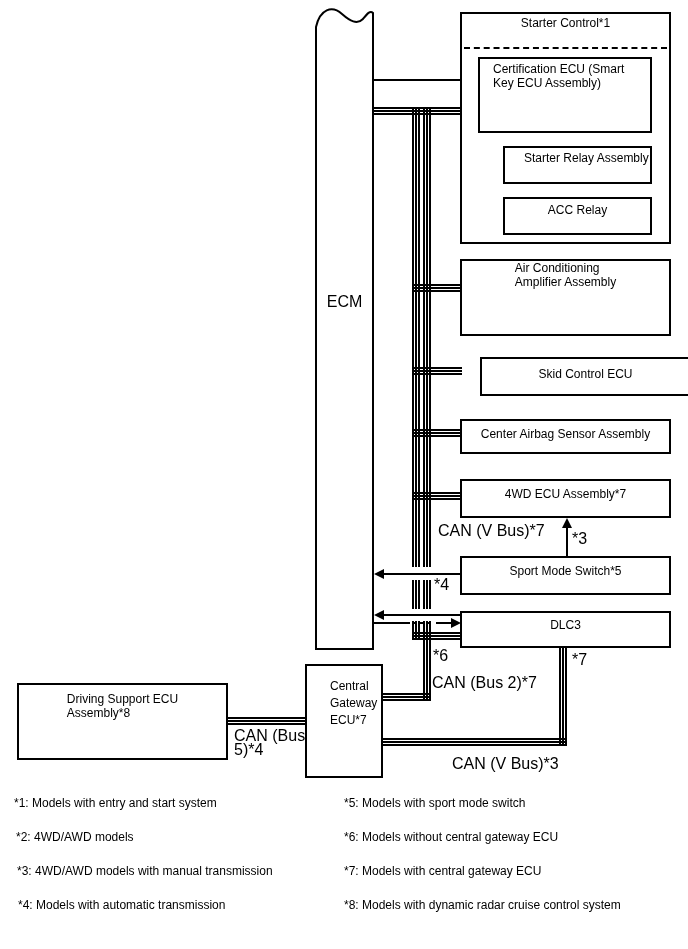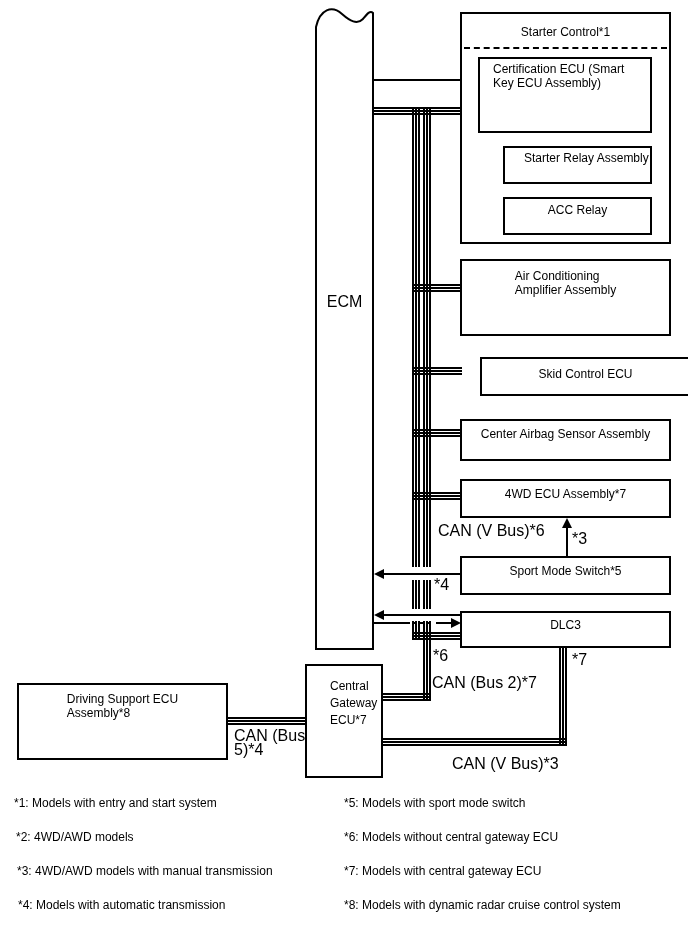--- a/index.html
+++ b/index.html
@@ -68,47 +68,47 @@
   <div class="ln" style="left:374px;top:622px;width:36px;height:2px"></div>
   <div class="dot" style="left:412px;top:622px"></div>
   <div class="dot" style="left:419px;top:622px"></div>
   <div class="dot" style="left:426px;top:622px"></div>
   <div class="ln" style="left:436px;top:622px;width:16px;height:2px"></div>
   <div class="ah ah-r" style="left:451px;top:618px"></div>
 
   <div class="lbl ctr" style="left:313px;top:295px;width:63px;text-align:center">ECM</div>
 
   <div class="box" style="left:460px;top:12px;width:211px;height:232px">
-    <div class="ctr" style="padding-top:11px">Starter Control*1</div>
+    <div class="ctr" style="padding-top:2px">Starter Control*1</div>
     <div class="dash" style="top:33px"></div>
   </div>
   <div class="box pre" style="left:478px;top:57px;width:174px;height:76px;padding:3px 14px 0 13px">Certification ECU (Smart
 Key ECU Assembly)</div>
   <div class="box pre" style="left:503px;top:146px;width:149px;height:38px;padding:3px 0 0 19px">Starter Relay Assembly</div>
   <div class="box ctr" style="left:503px;top:197px;width:149px;height:38px;padding-top:4px">ACC Relay</div>
 
   <div class="box ctr" style="left:460px;top:259px;width:211px;height:77px">
-    <span class="iblk" style="margin-top:8px">Air Conditioning
+    <span class="iblk" style="">Air Conditioning
 Amplifier Assembly</span>
   </div>
   <div class="box ctr" style="left:480px;top:357px;width:211px;height:39px;padding-top:8px">Skid Control ECU</div>
-  <div class="box ctr" style="left:460px;top:419px;width:211px;height:42px;padding-top:6px">Center Airbag Sensor Assembly</div>
+  <div class="box ctr" style="left:460px;top:419px;width:211px;height:35px;padding-top:6px">Center Airbag Sensor Assembly</div>
   <div class="box ctr" style="left:460px;top:479px;width:211px;height:39px;padding-top:6px">4WD ECU Assembly*7</div>
   <div class="box ctr" style="left:460px;top:556px;width:211px;height:39px;padding-top:6px">Sport Mode Switch*5</div>
   <div class="box ctr" style="left:460px;top:611px;width:211px;height:37px;padding-top:5px">DLC3</div>
 
   <div class="box pre" style="left:305px;top:664px;width:78px;height:114px;padding:12px 0 0 23px;line-height:17px">Central
 Gateway
 ECU*7</div>
   <div class="box ctr" style="left:17px;top:683px;width:211px;height:77px">
     <span class="iblk" style="margin-top:7px">Driving Support ECU
 Assembly*8</span>
   </div>
 
-  <div class="lbl" style="left:438px;top:524px">CAN (V Bus)*6</div>
+  <div class="lbl" style="left:438px;top:524px">CAN (V Bus)*7</div>
   <div class="lbl" style="left:572px;top:532px">*3</div>
   <div class="lbl" style="left:434px;top:578px">*4</div>
   <div class="lbl" style="left:433px;top:649px">*6</div>
   <div class="lbl" style="left:432px;top:676px">CAN (Bus 2)*7</div>
   <div class="lbl" style="left:572px;top:653px">*7</div>
   <div class="lbl" style="left:234px;top:729px">CAN (Bus
 5)*4</div>
   <div class="lbl" style="left:452px;top:757px">CAN (V Bus)*3</div>
 
   <div class="fn" style="left:14px;top:796px">*1: Models with entry and start system</div>

